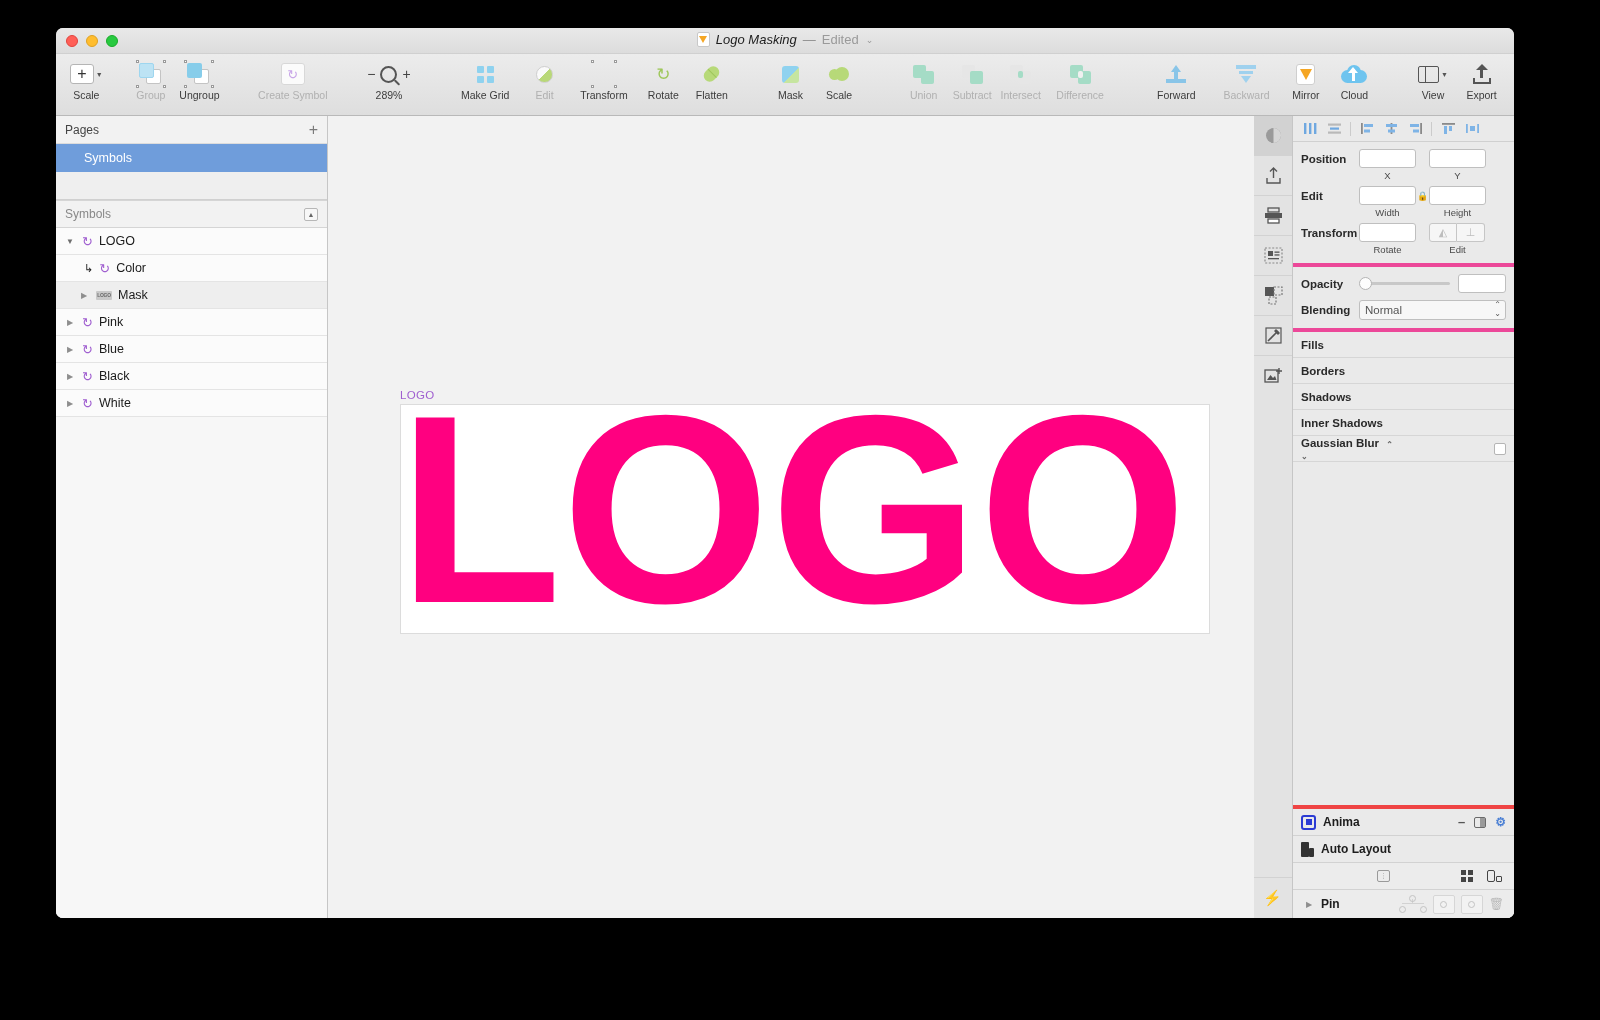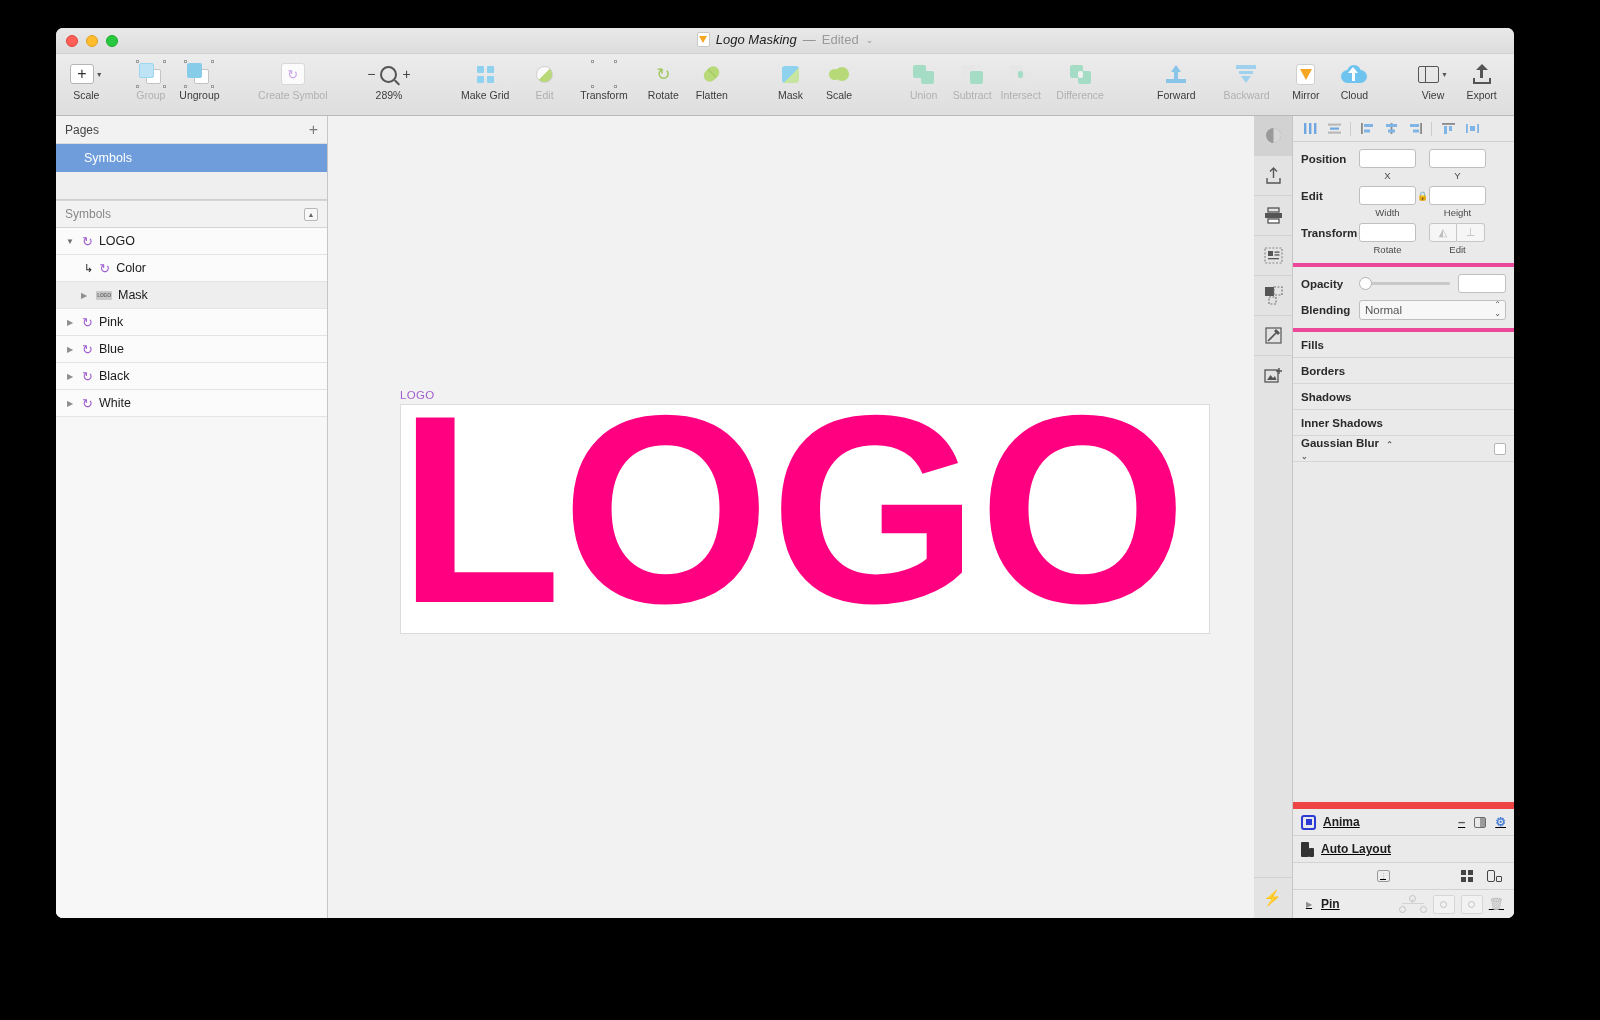--- a/index.html
+++ b/index.html
@@ -275,21 +275,21 @@
   .sec-row {
     height: 26px; display: flex; align-items: center; justify-content: space-between;
     padding: 0 8px; font-size: 11.5px; font-weight: bold; color: #2a2a2a;
     border-bottom: 1px solid #d6d6d6;
   }
   .sec-cb { width: 12px; height: 12px; background: #fff; border: 1px solid #b5b5b5; border-radius: 2px; }
   .stepper { font-size: 8px; color: #666; margin-left: 4px; line-height: .9; }
   .insp-fill { flex: 1; }
 
   
-  .anima { flex: none; border-top: 7px solid #ef4444; text-decoration: underline; }
+  .anima { flex: none; border-top: 4px solid #ef4444; }
   .anima-row {
     height: 27px; display: flex; align-items: center; gap: 7px; padding: 0 8px;
     font-size: 12px; color: #1d1d1d; font-weight: bold;
     border-bottom: 1px solid #d2d2d2; background: #eaeaea;
   }
   .anima-ic { width: 15px; height: 15px; border: 2px solid #2b3bd4; border-radius: 3px;
     display: flex; align-items: center; justify-content: center; }
   .anima-ic i { width: 6px; height: 6px; background: #2b3bd4; display: block; }
   .phone-ic { position: relative; width: 13px; height: 15px; }
   .phone-ic .p1 { position: absolute; left: 0; top: 0; width: 8px; height: 15px;

